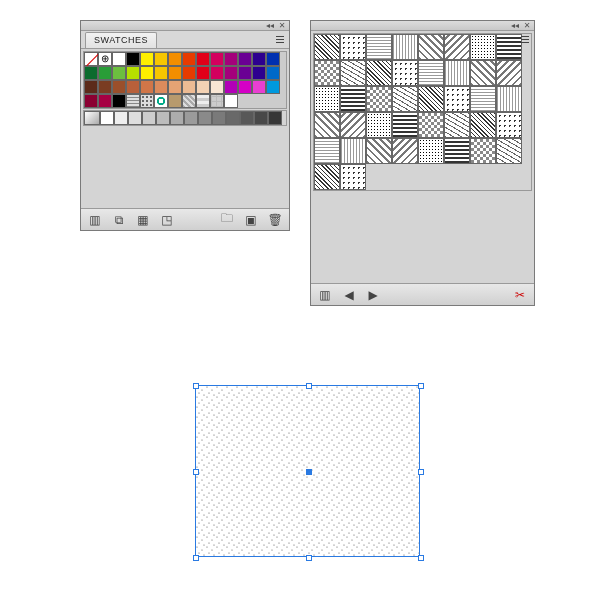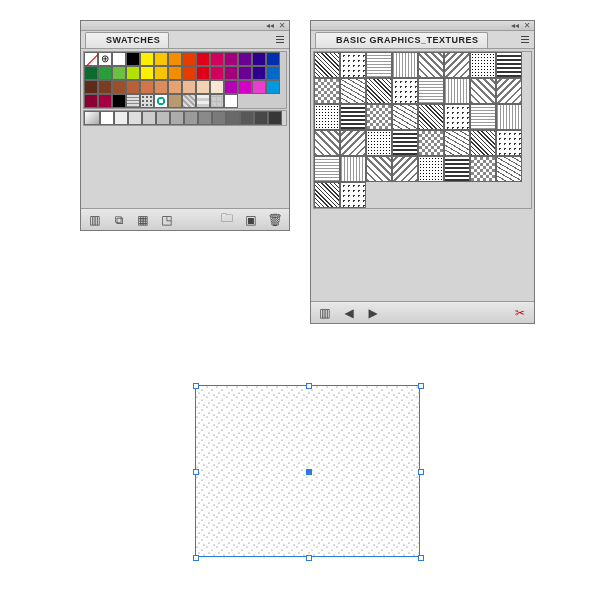--- a/index.html
+++ b/index.html
@@ -32,25 +32,25 @@
   .panel-tabbar {
     height: 18px;
     display: flex;
     align-items: flex-end;
     padding-left: 4px;
     background: #d8d8d8;
     border-bottom: 1px solid #9a9a9a;
   }
   .panel-tab {
     height: 16px;
-    padding: 2px 8px 0 20px;
+    padding: 2px 8px 0 8px;
     background: linear-gradient(#f2f2f2,#e2e2e2);
     border: 1px solid #9a9a9a;
     border-bottom: none;
-    font-weight: bold;
+    font-weight: normal;
     letter-spacing: .5px;
     color: #222;
     font-size: 9px;
     border-radius: 2px 2px 0 0;
   }
   .panel-menu {
     position: absolute; right: 2px; top: 11px;
     width: 14px; height: 14px;
     display:flex;flex-direction:column;justify-content:center;gap:2px;
     padding:3px;
@@ -211,23 +211,20 @@
     <div class="icon-btn">▣</div>
     <div class="icon-btn">🗑</div>
   </div>
 </div>
 
 <div class="panel" style="left:310px;top:20px;width:225px;">
   <div class="panel-topbar">
     <div class="mini-btn" style="right:14px">◂◂</div>
     <div class="mini-btn" style="right:2px">✕</div>
   </div>
-  <div class="panel-tabbar">
-    <div class="panel-tab">BASIC GRAPHICS_TEXTURES</div>
-  </div>
   <div class="panel-menu">
       <span></span>
       <span></span>
       <span></span>
     </div>
   <div class="panel-body">
     <div id="tx-grid" class="tx-grid">
         <div class="tx" style="background: repeating-linear-gradient(45deg, rgb(51, 51, 51) 0px, rgb(51, 51, 51) 1px, rgb(255, 255, 255) 1px, rgb(255, 255, 255) 3px);"></div>
         <div class="tx" style="background: radial-gradient(rgb(51, 51, 51) 1px, rgb(255, 255, 255) 1px) 0px 0px / 5px 5px;"></div>
         <div class="tx" style="background: repeating-linear-gradient(0deg, rgb(153, 153, 153) 0px, rgb(153, 153, 153) 1px, rgb(255, 255, 255) 1px, rgb(255, 255, 255) 3px);"></div>

